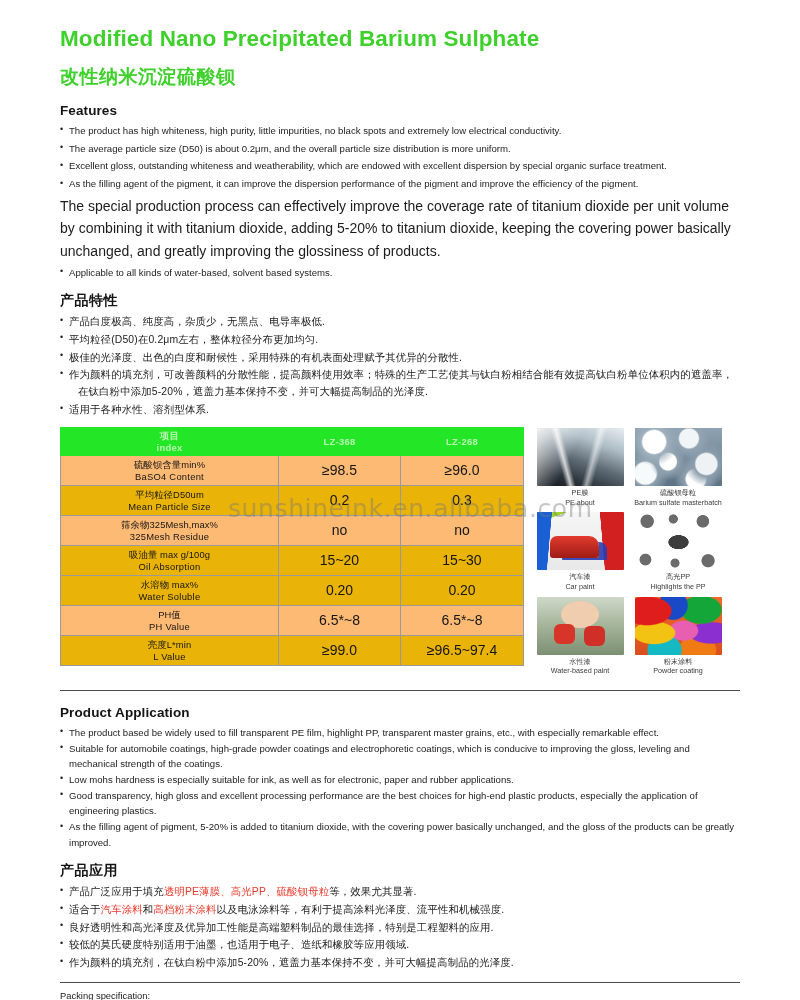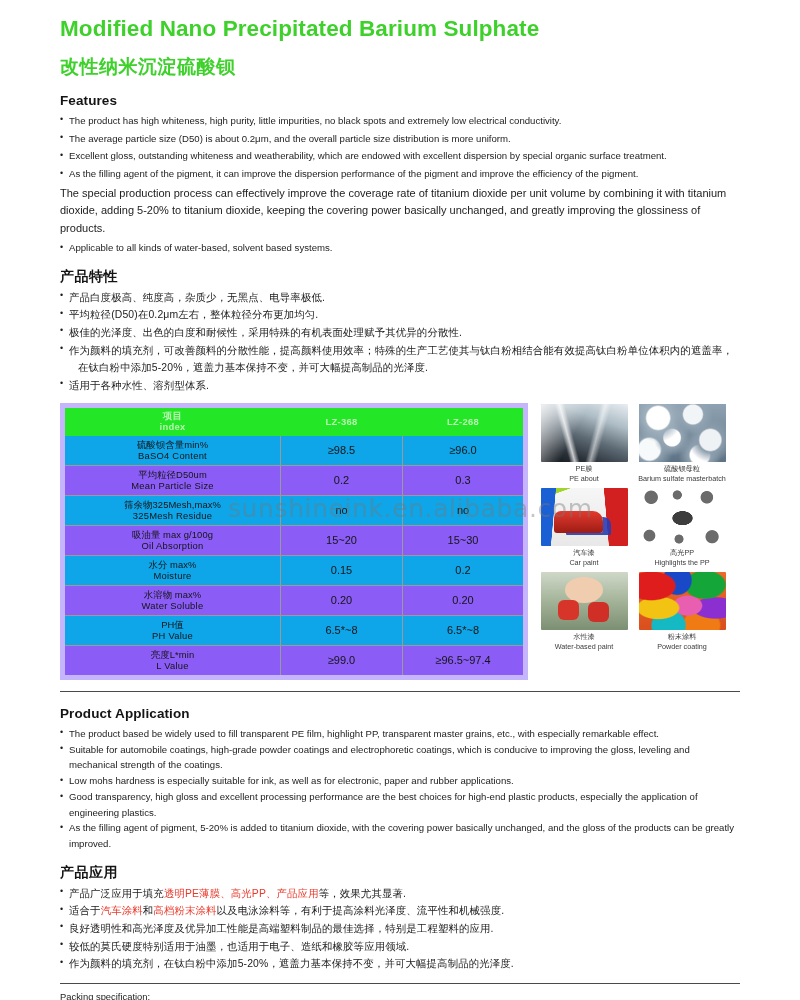--- a/index.html
+++ b/index.html
@@ -18,21 +18,21 @@
   }
   .page {
     position: relative;
     width: 800px;
     height: 1000px;
     box-sizing: border-box;
     padding: 0 60px;
   }
 
   
-  .title-block { padding-top: 16px; }
+  .title-block { padding-top: 26px; }
   .title-en {
     font-size: 22.5px;
     font-weight: bold;
     color: #3ed12b;
     letter-spacing: 0.1px;
     line-height: 1.12;
     white-space: nowrap;
   }
   .title-cn {
     font-size: 19px;
@@ -87,68 +87,68 @@
     color: #1c1c1c;
   }
   ul.blist.cn li {
     font-size: 10.4px;
     line-height: 1.66;
     margin-bottom: 1.6px;
     letter-spacing: 0.15px;
   }
   ul.blist.tight li { margin-bottom: 0.4px; }
   p.para {
-    font-size: 11px;
+    font-size: 14px;
     line-height: 1.62;
     margin: 3px 0 2px 0;
     color: #1c1c1c;
   }
   .ind { display: block; padding-left: 9px; }
   .hl { color: #e8392b; }
 
   
   .mid {
     display: flex;
     align-items: flex-start;
     margin-top: 9px;
     gap: 10px;
   }
   table.spec {
     border-collapse: collapse;
     width: 463px;
     table-layout: fixed;
-    border: 5px solid #c4b5fd;
+    border: 1px solid #c4b5fd;
   }
   table.spec th, table.spec td {
     border: 1px solid #9a9a9a;
     text-align: center;
     vertical-align: middle;
-    font-size: 11px;
+    font-size: 14px;
     color: #151515;
     padding: 2px 2px;
     height: 25px;
     line-height: 1.22;
   }
   table.spec thead th {
     background: #23e626;
     color: #b8f5b0;
     font-size: 9.4px;
     font-weight: bold;
     height: 22px;
     border-color: #23e626;
     letter-spacing: 0.3px;
   }
   table.spec thead th .cn { display: block; }
   table.spec thead th .en { display: block; }
   table.spec td.idx { font-size: 9.4px; }
   table.spec td .cn { display: block; letter-spacing: 0.1px; }
   table.spec td .en { display: block; letter-spacing: 0.25px; }
   table.spec tbody tr.alt td { background: #c9c9c9; }
-  table.spec tbody tr td { background: #0ea5e9; }
-  table.spec tbody tr.alt td { background: #8b5cf6; margin-left: 36px; }
+  table.spec tbody tr td { background: #fdba74; }
+  table.spec tbody tr.alt td { background: #eab308; margin-left: 36px; }
   col.c1 { width: 218px; }
   col.c2 { width: 122px; }
   col.c3 { width: 123px; }
 
   
   .photos {
     width: 190px;
     display: grid;
     grid-template-columns: 1fr 1fr;
     column-gap: 6px;
@@ -365,28 +365,20 @@
           <td>no</td>
         </tr>
         <tr class="alt">
           <td class="idx">
             <span class="cn">吸油量 max g/100g</span>
             <span class="en">Oil Absorption</span>
           </td>
           <td>15~20</td>
           <td>15~30</td>
         </tr>
-        <tr>
-          <td class="idx">
-            <span class="cn">水分 max%</span>
-            <span class="en">Moisture</span>
-          </td>
-          <td>0.15</td>
-          <td>0.2</td>
-        </tr>
         <tr class="alt">
           <td class="idx">
             <span class="cn">水溶物 max%</span>
             <span class="en">Water Soluble</span>
           </td>
           <td>0.20</td>
           <td>0.20</td>
         </tr>
         <tr>
           <td class="idx">
@@ -459,21 +451,21 @@
     <li>The product based be widely used to fill transparent PE film, highlight PP, transparent master grains, etc., with especially remarkable effect.</li>
     <li>Suitable for automobile coatings, high-grade powder coatings and electrophoretic coatings, which is conducive to improving the gloss, leveling and mechanical strength of the coatings.</li>
     <li>Low mohs hardness is especially suitable for ink, as well as for electronic, paper and rubber applications.</li>
     <li>Good transparency, high gloss and excellent processing performance are the best choices for high-end plastic products, especially the application of engineering plastics.</li>
     <li>As the filling agent of pigment, 5-20% is added to titanium dioxide, with the covering power basically unchanged, and the gloss of the products can be greatly improved.</li>
   </ul>
 
   <h2 class="sec-cn">产品应用</h2>
   <ul class="blist cn tight">
     <li>
-      <span>产品广泛应用于填充</span><span class="hl">透明PE薄膜、高光PP、产品应用</span><span>等，效果尤其显著.</span>
+      <span>产品广泛应用于填充</span><span class="hl">透明PE薄膜、高光PP、硫酸钡母粒</span><span>等，效果尤其显著.</span>
     </li>
     <li>
       <span>适合于</span><span class="hl">汽车涂料</span><span>和</span><span class="hl">高档粉末涂料</span><span>以及电泳涂料等，有利于提高涂料光泽度、流平性和机械强度.</span>
     </li>
     <li>良好透明性和高光泽度及优异加工性能是高端塑料制品的最佳选择，特别是工程塑料的应用.</li>
     <li>较低的莫氏硬度特别适用于油墨，也适用于电子、造纸和橡胶等应用领域.</li>
     <li>作为颜料的填充剂，在钛白粉中添加5-20%，遮盖力基本保持不变，并可大幅提高制品的光泽度.</li>
   </ul>
 
   <hr class="rule">

